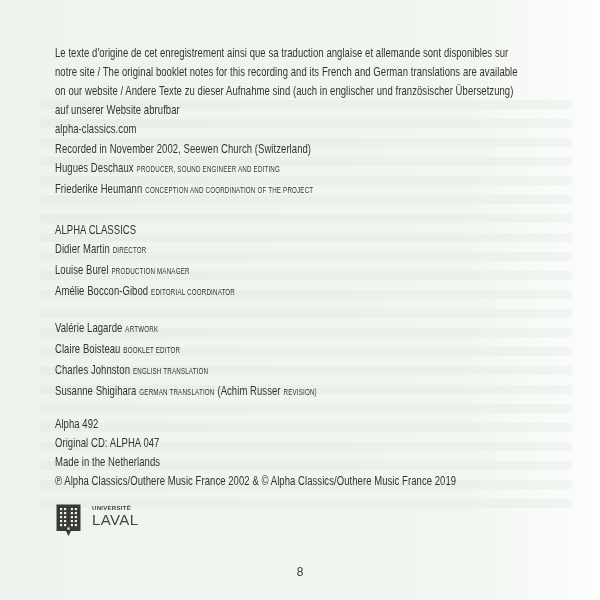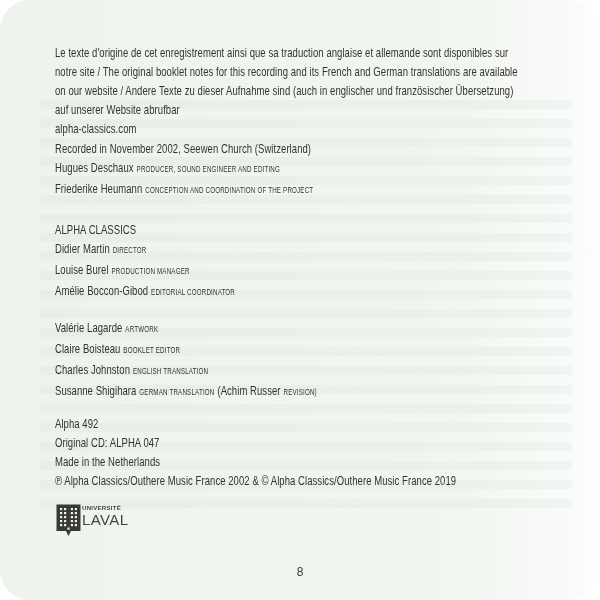--- a/index.html
+++ b/index.html
@@ -4,21 +4,20 @@
 <style>
   html, body { margin: 0; padding: 0; }
   .page {
     position: relative;
     width: 600px;
     height: 600px;
     overflow: hidden;
     background: linear-gradient(90deg, #eff3ee 0%, #f2f6f1 78%, #f9fbf8 94%, #fdfefd 100%);
     font-family: "Liberation Sans", sans-serif;
     color: #333331;
-    border-radius: 30px;
   }
   
   .page::before {
     content: "";
     position: absolute;
     left: 40px; right: 28px; top: 100px; bottom: 90px;
     background: repeating-linear-gradient(
       to bottom,
       rgba(150,175,158,0.08) 0px,
       rgba(150,175,158,0.08) 9px,
@@ -49,21 +48,21 @@
   .extra-name { margin-left: 4px; }
   .sec-recording  { margin-top: 1px; }
   .sec-label      { margin-top: 20px; }
   .sec-production { margin-top: 16px; }
   .sec-cover      { margin-top: 5px; }
   .sec-release    { margin-top: 12px; }
   .partner {
     margin-top: 13px;
     display: flex;
     align-items: flex-start;
-    gap: 0;
+    gap: 10px;
   }
   .logo-shield { display: block; }
   .logo-text { display: flex; flex-direction: column; padding-top: 2px; }
   .logo-text-small {
     font-size: 6px;
     font-weight: bold;
     letter-spacing: 0.3px;
     color: #45453f;
     line-height: 7px;
   }

